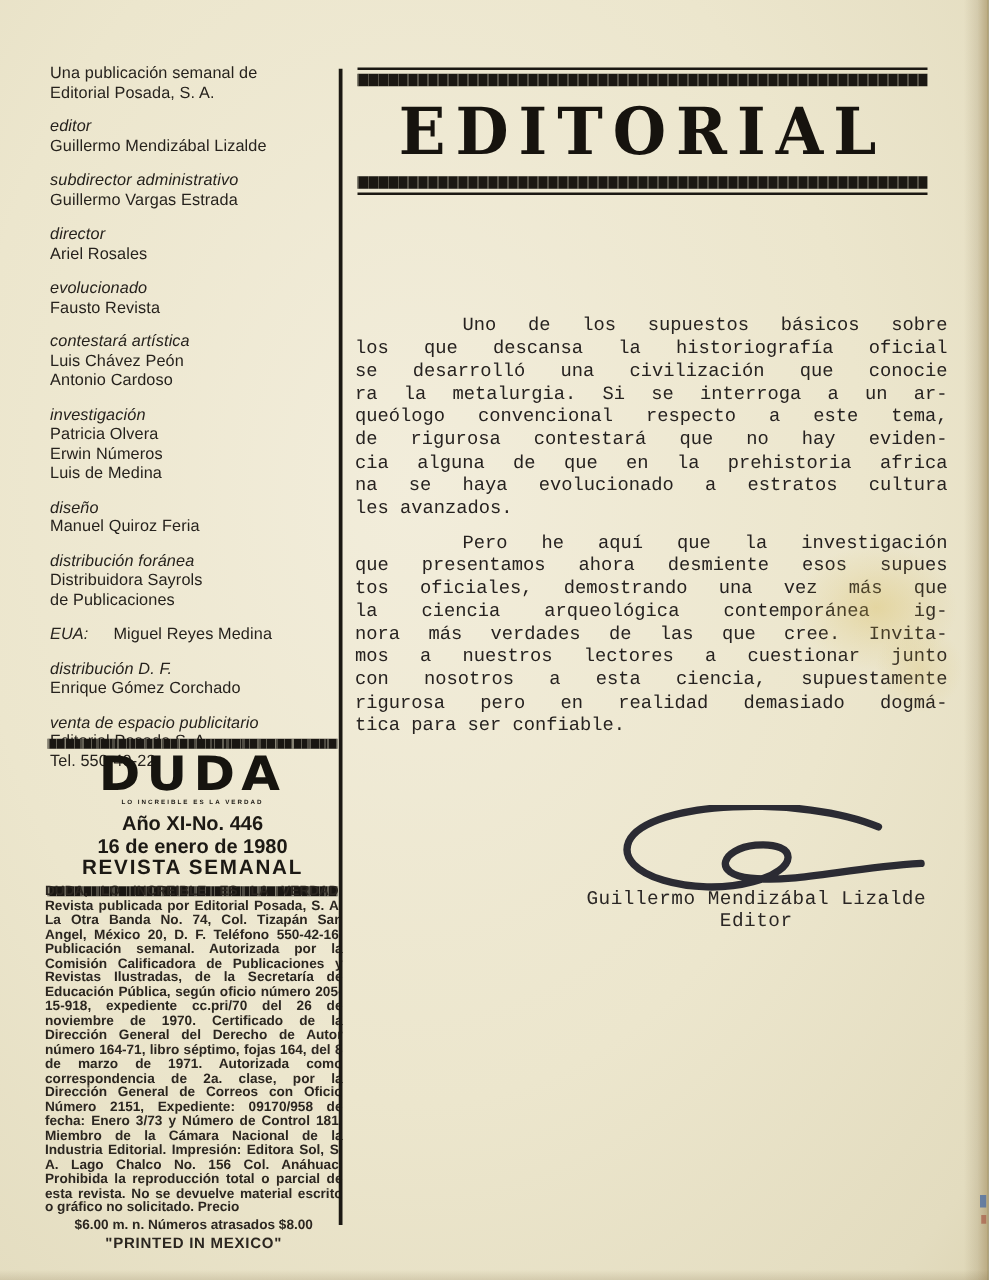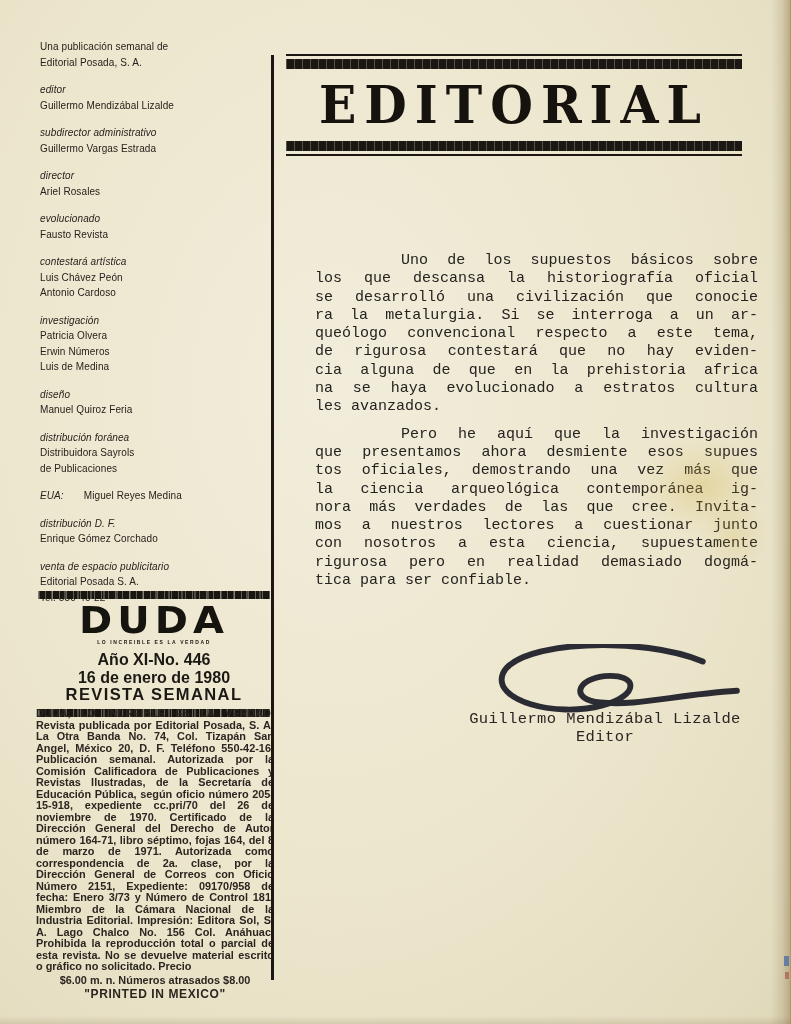--- a/index.html
+++ b/index.html
@@ -17,21 +17,21 @@
   .speck-blue { position:absolute; right:2px; top:956px; width:5px; height:10px; background:#4f6fa3; opacity:.8; }
   .speck-red  { position:absolute; right:2px; top:972px; width:4px; height:7px; background:#a85c49; opacity:.7; }
 
   
   .stain { position:absolute; left:636px; top:436px; width:130px; height:100px; pointer-events:none;
     background: radial-gradient(closest-side, rgba(213,183,78,0.34), rgba(213,183,78,0.12) 60%, rgba(213,183,78,0) 100%); }
   .stain2 { position:absolute; left:700px; top:500px; width:70px; height:70px; pointer-events:none;
     background: radial-gradient(closest-side, rgba(213,183,78,0.22), rgba(213,183,78,0) 100%); }
 
   
-  .masthead { position:absolute; left:40px; top:39px; width:228px; font-size:10px; line-height:15.5px;
+  .masthead { position:absolute; left:40px; top:50px; width:228px; font-size:13px; line-height:15.5px;
     color:#26221d; letter-spacing:.1px; }
   .bline { white-space:nowrap; }
   .masthead-section { margin-top:12px; }
   .m-label { font-style:italic; }
   .m-name { }
   .m-line .m-label { margin-right:20px; }
 
   .sep-bar { background-color:#191612; height:8px;
     background-image: repeating-linear-gradient(90deg, rgba(236,231,207,0.35) 0 1px, rgba(0,0,0,0) 1px 7px),
                       repeating-linear-gradient(90deg, rgba(236,231,207,0.25) 0 2px, rgba(0,0,0,0) 2px 13px); }
@@ -59,21 +59,21 @@
   .rule-thick { height:10px; margin-top:3px; background-color:#1b1813;
     background-image: repeating-linear-gradient(90deg, rgba(236,231,207,0.28) 0 1px, rgba(0,0,0,0) 1px 8px); }
   .rule-thick.bottom { margin-top:0; margin-bottom:3px; }
   .editorial-title { font-family:"DejaVu Serif", serif; font-weight:800; font-size:49px; line-height:72px;
     height:72px; text-align:center; letter-spacing:8px; color:#16130e; transform:scaleY(1.06); }
 
   
   .typed-body { position:absolute; left:284px; top:252px; width:474px;
     font-family:"Liberation Mono", monospace; font-size:15px; line-height:18.3px; color:#262220; }
   .para + .para { margin-top:9px; }
-  .tline { text-align:justify; text-align-last:justify; white-space:normal;margin-left:31px; }
+  .tline { text-align:justify; text-align-last:justify; white-space:normal; }
   .tline.indent { padding-left:86px; }
   .tline.lastline { text-align-last:left; }
 
   
   .signature-wrap { position:absolute; left:468px; top:644px; width:300px; height:76px; }
   .signature-wrap svg { width:100%; height:100%; }
   .signoff { position:absolute; left:438px; top:710px; width:334px; text-align:center;
     font-family:"Liberation Mono", monospace; font-size:15.5px; line-height:18px; letter-spacing:.4px; color:#2a2624; }
 </style>
 </head>

